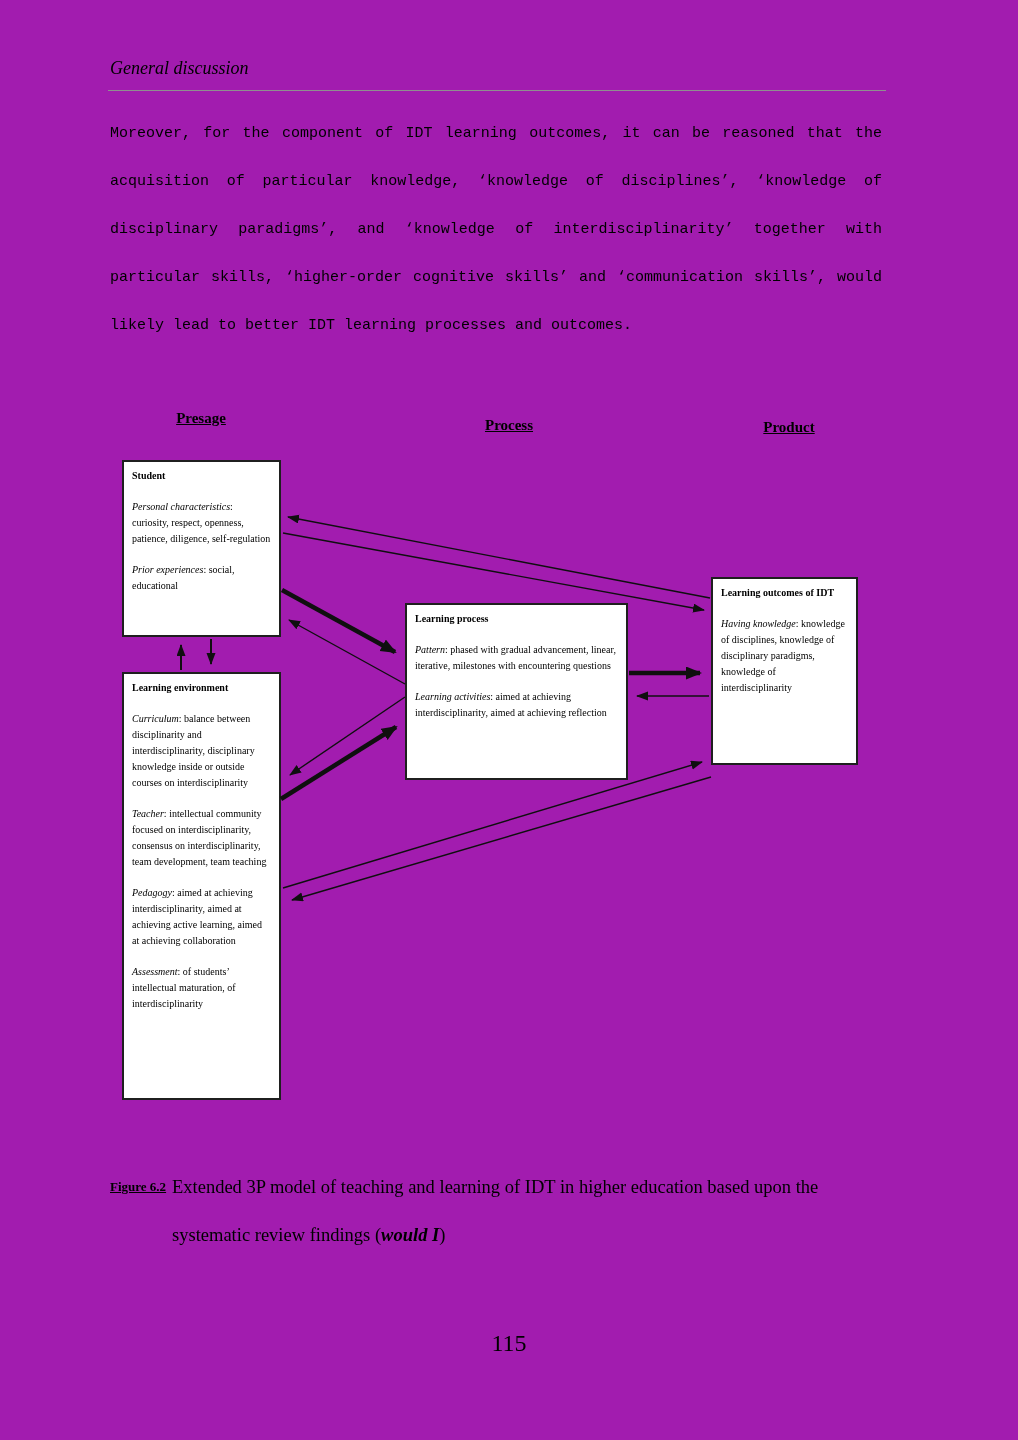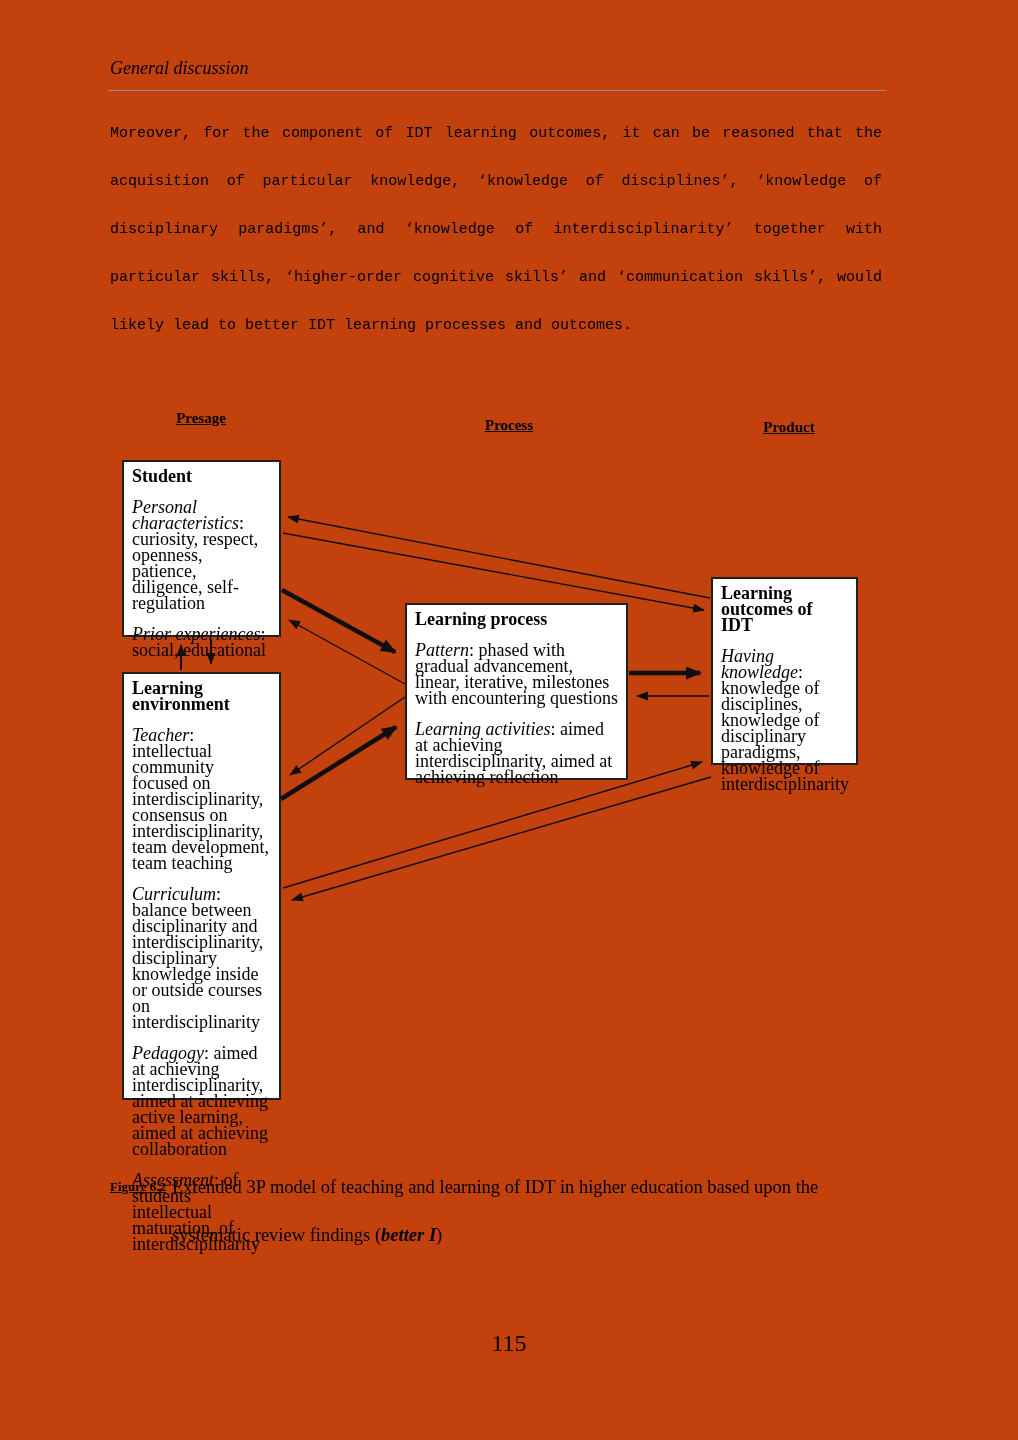--- a/index.html
+++ b/index.html
@@ -1,18 +1,18 @@
 <!DOCTYPE html>
 <html><head>
 <meta charset="utf-8">
 <style>
   html,body { margin:0; padding:0; background:#e8e8e8; }
   .page {
     position:relative; width:1018px; height:1440px; margin:0 auto;
-    background:#c2410c; color:#000;
+    background:#a21caf; color:#000;
     font-family:"Liberation Serif", serif;
     overflow:hidden;
   }
   .running-head {
     position:absolute; left:110px; top:57px;
     font-style:italic; font-size:18px; line-height:22px;
   }
   .head-rule {
     position:absolute; left:108px; top:90px; width:778px; height:0;
     border-top:1px solid #8f8f8f;
@@ -23,21 +23,21 @@
   }
   .figure-area { position:absolute; left:0; top:0; width:1018px; height:1440px; }
   .col-head {
     position:absolute; transform:translateX(-50%);
     font-weight:bold; text-decoration:underline; font-size:15px; line-height:18px;
     white-space:nowrap;
   }
   .box {
     position:absolute; box-sizing:border-box;
     border:2px solid #1f1f1f; background:#fff;
-    font-size:18px; line-height:16px; padding:6px 8px;
+    font-size:10px; line-height:16px; padding:6px 8px;
   }
   .box .box-title { font-weight:bold; }
   .box p { margin:15px 0 0 0; }
   .box i { font-style:italic; }
   .arrows { position:absolute; left:0; top:0; pointer-events:none; }
   .caption-label {
     position:absolute; left:110px; top:1163px;
     font-weight:bold; font-size:13px; line-height:48px;text-decoration:underline;
   }
   .caption-text {
@@ -67,22 +67,22 @@
     <div class="col-head" style="left:789px; top:418px;">Product</div>
 
     <div class="box" style="left:122px; top:460px; width:159px; height:177px;">
       <div class="box-title">Student</div>
       <p><i>Personal characteristics</i><span>: curiosity, respect, openness, patience, diligence, self-regulation</span></p>
       <p><i>Prior experiences</i><span>: social, educational</span></p>
     </div>
 
     <div class="box" style="left:122px; top:672px; width:159px; height:428px;">
       <div class="box-title">Learning environment</div>
+      <p><i>Curriculum</i><span>: balance between disciplinarity and interdisciplinarity, disciplinary knowledge inside or outside courses on interdisciplinarity</span></p>
       <p><i>Teacher</i><span>: intellectual community focused on interdisciplinarity, consensus on interdisciplinarity, team development, team teaching</span></p>
-      <p><i>Curriculum</i><span>: balance between disciplinarity and interdisciplinarity, disciplinary knowledge inside or outside courses on interdisciplinarity</span></p>
       <p><i>Pedagogy</i><span>: aimed at achieving interdisciplinarity, aimed at achieving active learning, aimed at achieving collaboration</span></p>
       <p><i>Assessment</i><span>: of students’ intellectual maturation, of interdisciplinarity</span></p>
     </div>
 
     <div class="box" style="left:405px; top:603px; width:223px; height:177px;">
       <div class="box-title">Learning process</div>
       <p><i>Pattern</i><span>: phased with gradual advancement, linear, iterative, milestones with encountering questions</span></p>
       <p><i>Learning activities</i><span>: aimed at achieving interdisciplinarity, aimed at achieving reflection</span></p>
     </div>
 
@@ -109,17 +109,17 @@
       <line x1="281" y1="799" x2="396" y2="727" stroke="#0f0f0f" stroke-width="4.5" marker-end="url(#mthick)"></line>
       <line x1="405" y1="697" x2="290" y2="775" stroke="#0f0f0f" stroke-width="1.4" marker-end="url(#mthin)"></line>
       <line x1="629" y1="673" x2="700" y2="673" stroke="#0f0f0f" stroke-width="4.5" marker-end="url(#mthick)"></line>
       <line x1="709" y1="696" x2="637" y2="696" stroke="#0f0f0f" stroke-width="1.4" marker-end="url(#mthin)"></line>
       <line x1="283" y1="888" x2="702" y2="762" stroke="#0f0f0f" stroke-width="1.4" marker-end="url(#mthin)"></line>
       <line x1="711" y1="777" x2="292" y2="900" stroke="#0f0f0f" stroke-width="1.4" marker-end="url(#mthin)"></line>
     </svg>
   </div>
 
   <div class="caption-label">Figure 6.2</div>
-  <p class="caption-text"><span>Extended 3P model of teaching and learning of IDT in higher education based upon the systematic review findings (</span><b><i>better I</i></b><span>)</span></p>
+  <p class="caption-text"><span>Extended 3P model of teaching and learning of IDT in higher education based upon the systematic review findings (</span><b><i>would I</i></b><span>)</span></p>
 
   <div class="page-number">115</div>
 
 </div>
 
 </body></html>

